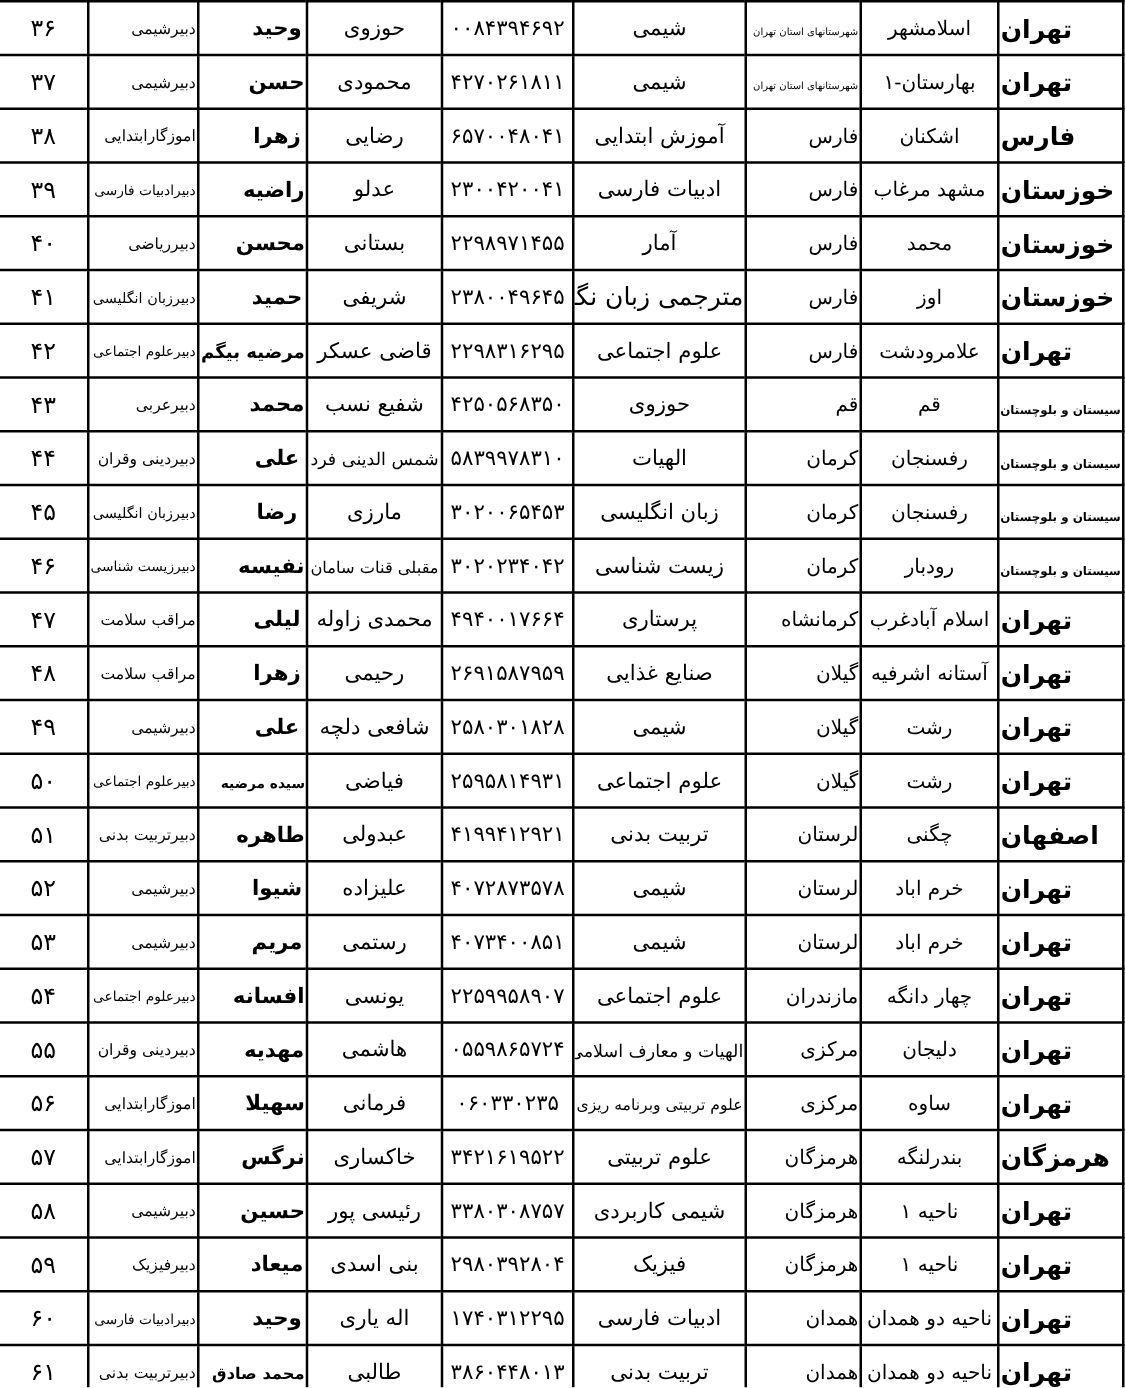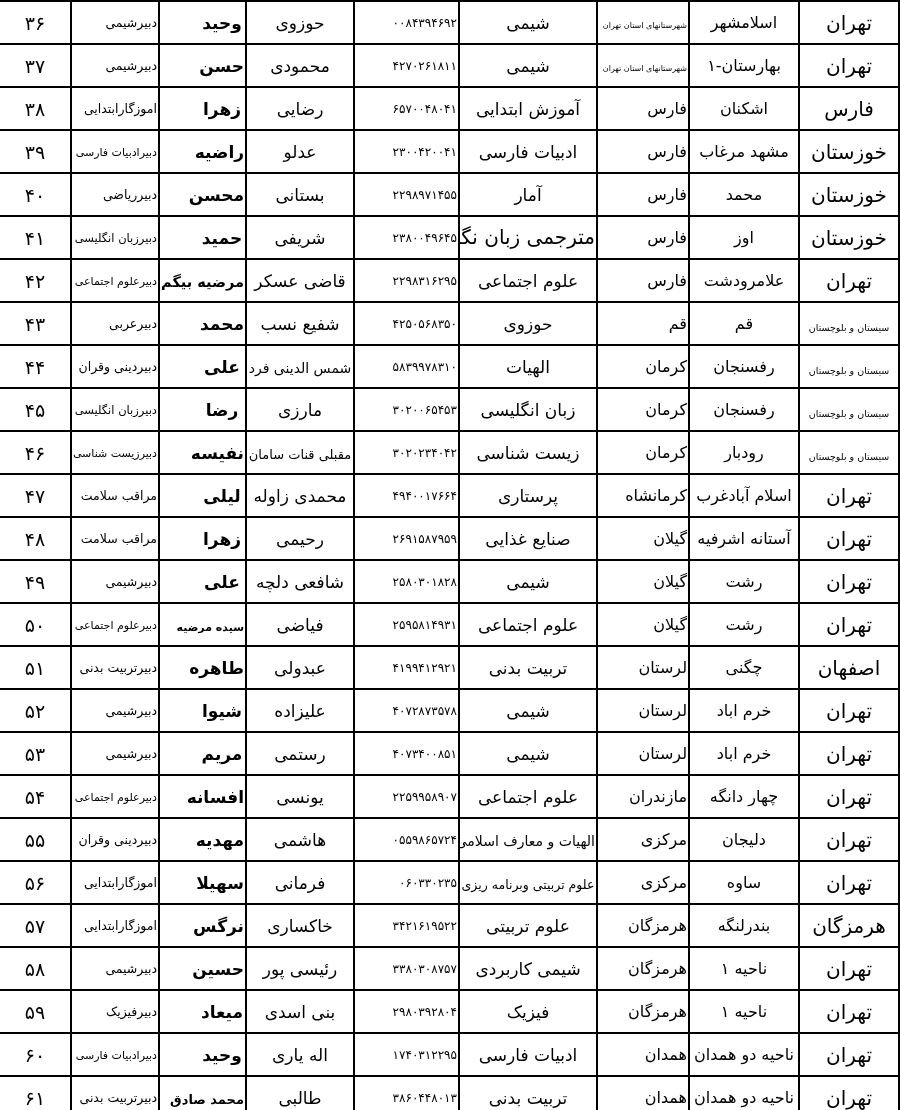--- a/index.html
+++ b/index.html
@@ -2,25 +2,25 @@
 <html lang="fa" dir="rtl"><head>
 <meta charset="utf-8">
 <style>
   html,body{margin:0;padding:0;background:#fff;}
   body{font-family:"DejaVu Sans","Liberation Sans",sans-serif;color:#000;}
   .page{width:900px;height:1110px;overflow:hidden;background:#fff;}
   table{width:900px;border-collapse:collapse;table-layout:fixed;direction:rtl;}
   td{border:2px solid #000;height:41px;padding:0 1px;overflow:hidden;white-space:nowrap;vertical-align:middle;}
   tr:last-child td{border-bottom-width:3px;}
   td span{display:inline-block;white-space:nowrap;line-height:1;}
-  .c-province{text-align:center;font-weight:normal;font-size:20px;}
+  .c-province{text-align:left;font-weight:bold;font-size:20px;}
   .c-city{text-align:center;font-size:16px;}
   .c-origin{text-align:right;font-size:16px;}
   .c-subject{text-align:center;font-size:17px;}
-  .c-code{text-align:right;font-size:12px;letter-spacing:.5px;}
+  .c-code{text-align:center;font-size:17px;letter-spacing:.5px;}
   .c-last{text-align:center;font-size:17px;}
   .c-first{text-align:center;font-size:17px;font-weight:bold;padding-left:40px;}
   .c-job{text-align:right;font-size:12.5px;}
   .c-num{text-align:center;font-size:19px;}
 </style>
 </head>
 <body>
 
 <div class="page">
   <table>

